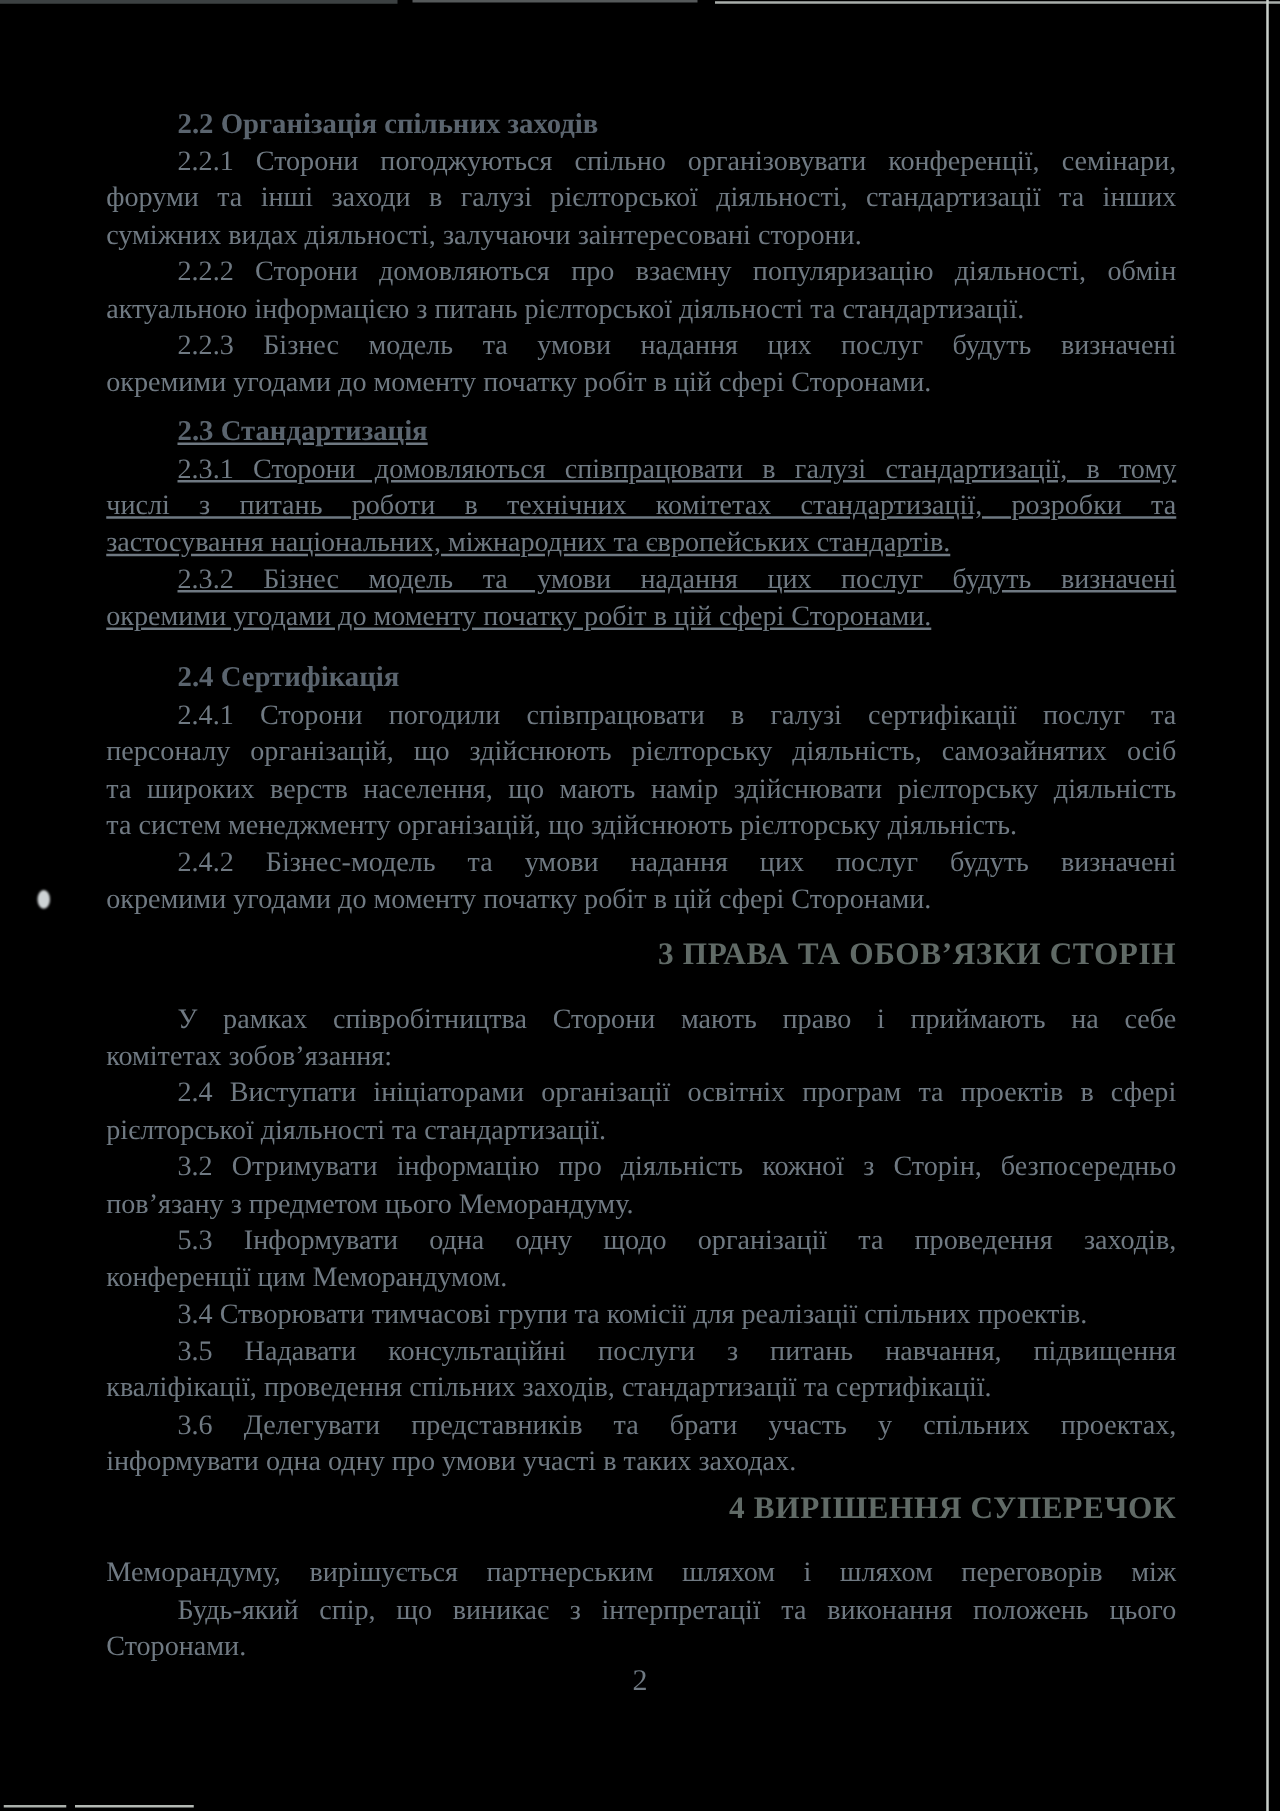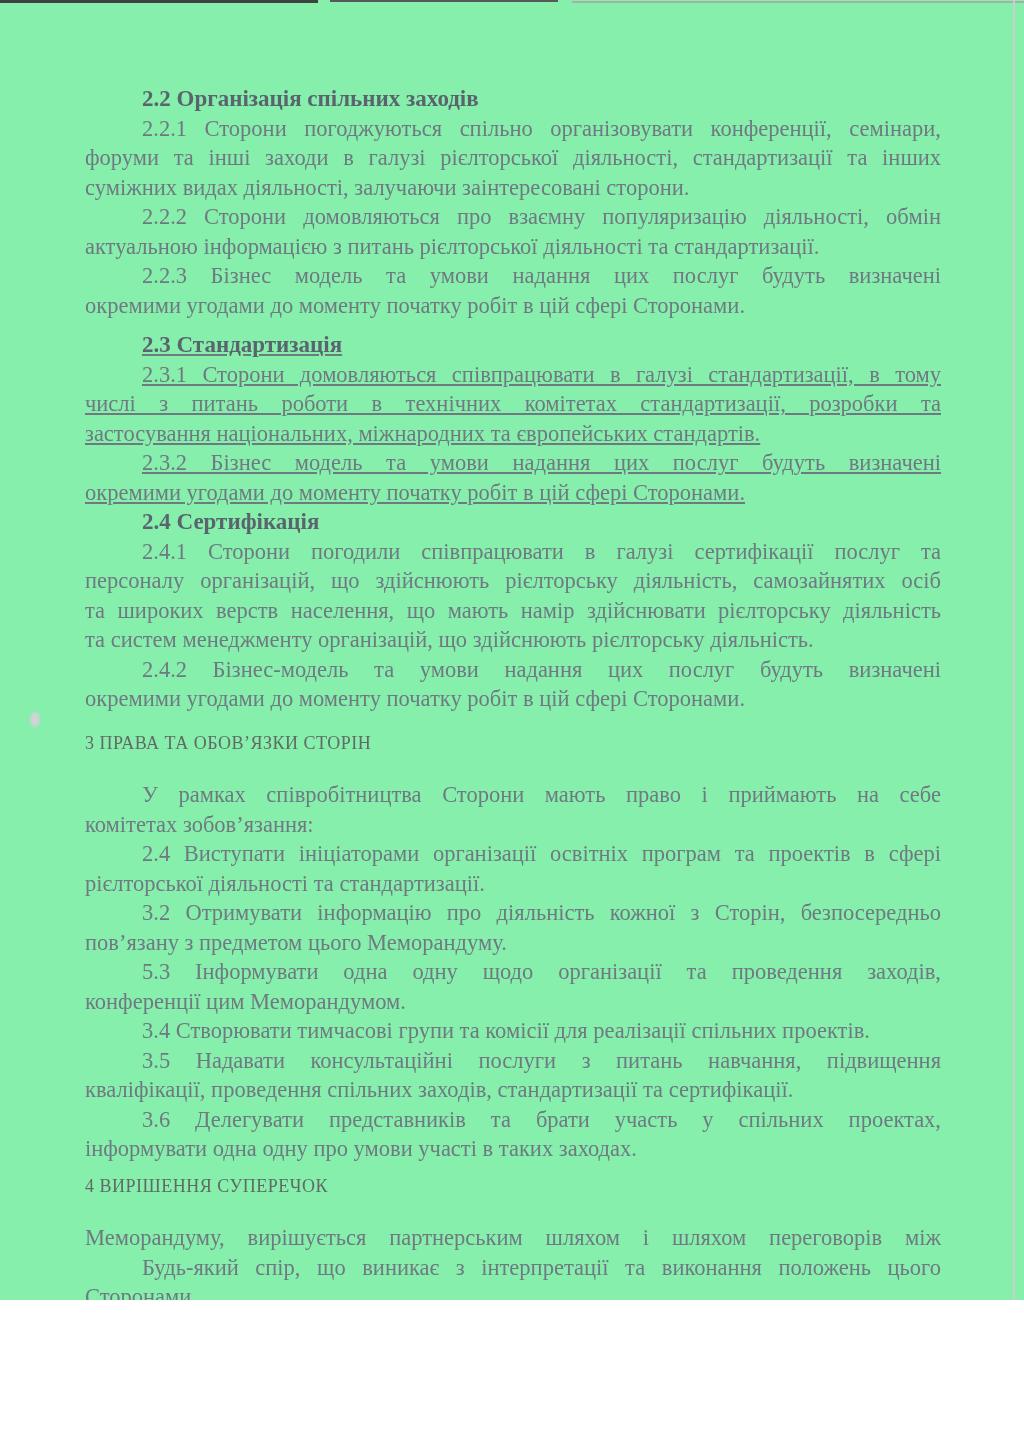--- a/index.html
+++ b/index.html
@@ -1,20 +1,20 @@
 <!DOCTYPE html>
 <html lang="uk"><head>
 <meta charset="utf-8">
 <style>
   html, body { margin: 0; padding: 0; background: #ffffff; }
   .page {
     position: relative;
     width: 1024px;
-    height: 1300px;
-    background: #86efac;
+    height: 1449px;
+    background: #000000;
     font-family: "Liberation Serif", "DejaVu Serif", serif;
     color: #6f7982;
     overflow: hidden;
   }
   
   .scan-top-a   { position:absolute; top:0;   left:0;    width:318px;  height:3px;   background:#3c4142; }
   .scan-top-b   { position:absolute; top:0;   left:330px; width:228px; height:2px;   background:#55595a; }
   .scan-top-c   { position:absolute; top:1px; left:572px; width:452px; height:1.5px; background:#a9aeab; }
   .scan-right   { position:absolute; top:0;   left:1013px; width:2px;  height:1449px; background:#c9cfca; }
   .scan-dot     { position:absolute; top:712px; left:30px; width:10px; height:15px; background:#ced3d5; border-radius:50%; filter:blur(1px); }
@@ -33,29 +33,29 @@
   .line.last { text-align: left; text-align-last: left; }
   .line.first { text-indent: 57px; }
 
   .sub-heading {
     font-weight: bold;
     text-indent: 57px;
     color: #5a646e;
     font-size: 23px;
   }
   .center-heading {
-    text-align: left;
-    font-weight: normal;
-    font-size: 18px;
+    text-align: right;
+    font-weight: bold;
+    font-size: 25px;
     letter-spacing: 0.5px;
     color: #606a66;
     margin-bottom: 22px;
   }
   .sec-1 { margin-top: 10px; text-decoration: underline; }
-  .sec-2 { }
+  .sec-2 { margin-top: 20px; }
   .sec-3 { margin-top: 15px; }
   .sec-4 { margin-top: 8px; }
 
   .page-number {
     position: absolute;
     top: 1332px;
     left: 0;
     width: 1024px;
     text-align: center;
     font-size: 24px;

